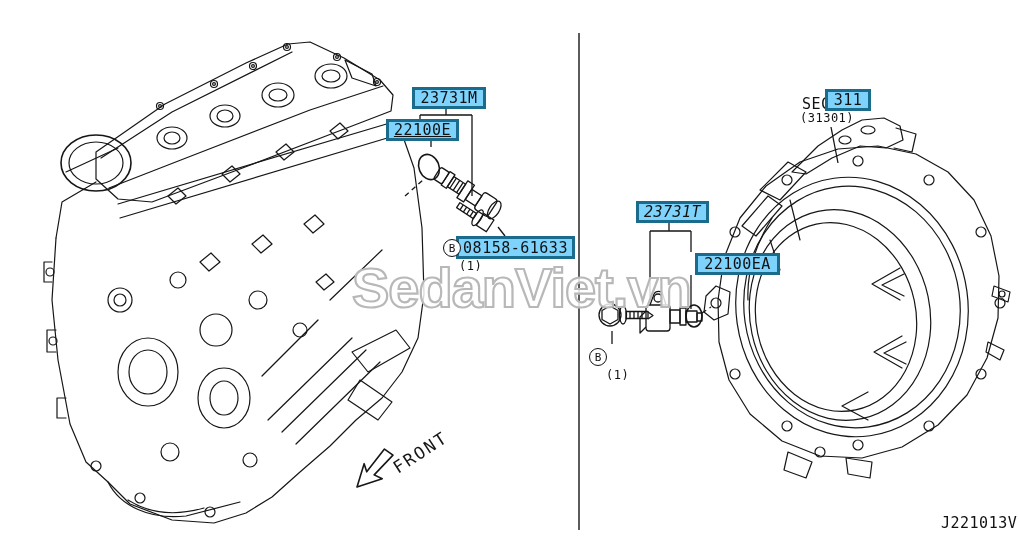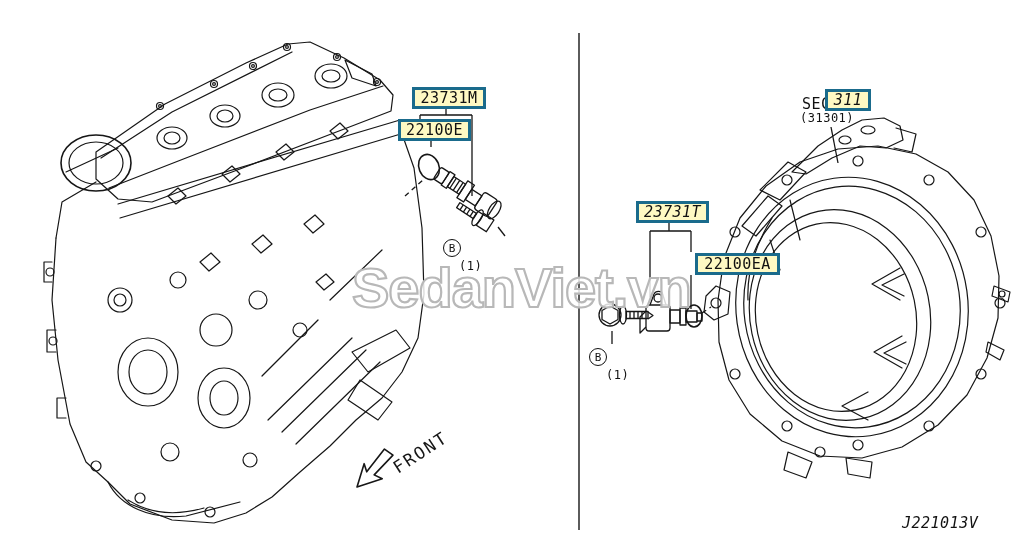--- a/index.html
+++ b/index.html
@@ -2,21 +2,21 @@
 <html><head>
 <meta charset="utf-8">
 <style>
   html,body{margin:0;padding:0;background:#ffffff;}
   .canvas{
     position:relative;width:1019px;height:538px;background:#ffffff;
     overflow:hidden;font-family:"DejaVu Sans Mono","Liberation Mono",monospace;
   }
   .canvas svg{position:absolute;left:0;top:0;}
   .pbox{
-    position:absolute;border:3px solid #1a6b8c;background:#fef9c3;
+    position:absolute;border:3px solid #1a6b8c;background:#7dd3fc;
     color:#111;display:flex;align-items:center;justify-content:center;
     font-size:15px;letter-spacing:0.5px;white-space:nowrap;z-index:4;
   }
   .plain{
     position:absolute;color:#111;font-size:15px;letter-spacing:0.5px;
     white-space:nowrap;z-index:4;
   }
   .qty{font-size:12px;}
   .circleB{
     position:absolute;width:16px;height:16px;border:1.6px solid #111;border-radius:50%;
@@ -237,31 +237,32 @@
   <g fill="none" stroke="#161616" stroke-width="1.6" stroke-linejoin="round">
     <g transform="translate(357,487) rotate(-38)">
       <path d="M0 0 L20 -14 L17 -6 L45 -13 L48 -3 L21 1 L25 9 Z"></path>
     </g>
   </g>
   <text transform="translate(398,474) rotate(-33)" font-family="DejaVu Sans Mono, monospace" font-size="17" letter-spacing="2" fill="#161616">FRONT</text>
 </svg>
 
   <div class="pbox" style="left:412px;top:87px;width:68px;height:16px;">23731M</div>
 
-  <div class="pbox" style="left:398px;top:119px;width:67px;height:16px;">22100E</div>
+  <div class="pbox" style="left:386px;top:119px;width:67px;height:16px;text-decoration:underline;">22100E</div>
 
   <div class="circleB" style="left:443px;top:239px;">B</div>
+  <div class="pbox" style="left:456px;top:236px;width:113px;height:17px;">08158-61633</div>
   <div class="plain qty" style="left:459px;top:259px;">(1)</div>
 
   <div class="pbox" style="left:636px;top:201px;width:67px;height:16px;font-style:italic;">23731T</div>
 
   <div class="pbox" style="left:655px;top:253px;width:79px;height:16px;margin-left:40px;">22100EA</div>
 
   <div class="circleB" style="left:589px;top:348px;">B</div>
   <div class="plain qty" style="left:606px;top:368px;">(1)</div>
 
   <div class="plain" style="left:802px;top:95px;">SEC.</div>
-  <div class="pbox" style="left:825px;top:89px;width:40px;height:16px;font-style:italic;">311</div>
+  <div class="pbox" style="left:825px;top:89px;width:40px;height:16px;">311</div>
   <div class="plain secsub" style="left:800px;top:111px;">(31301)</div>
 
-  <div class="plain code" style="left:902px;top:514px;font-style:italic;">J221013V</div>
+  <div class="plain code" style="left:941px;top:514px;">J221013V</div>
 
 </div>
 
 </body></html>

